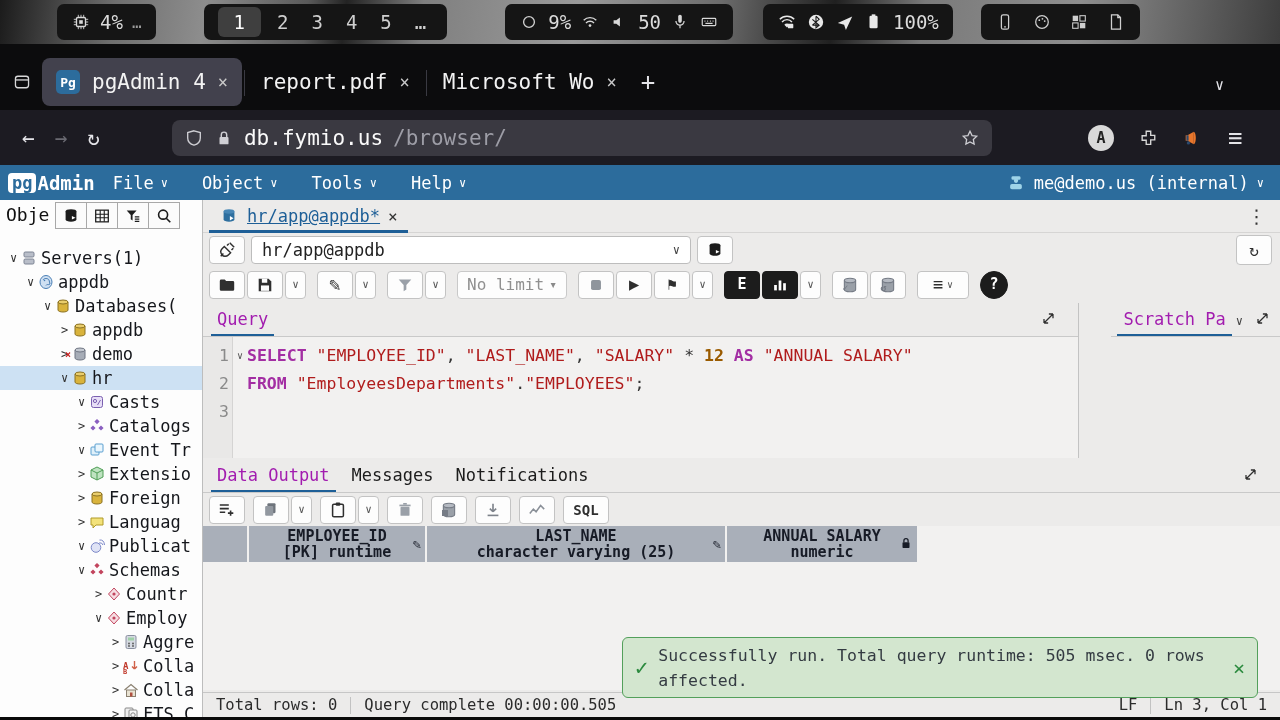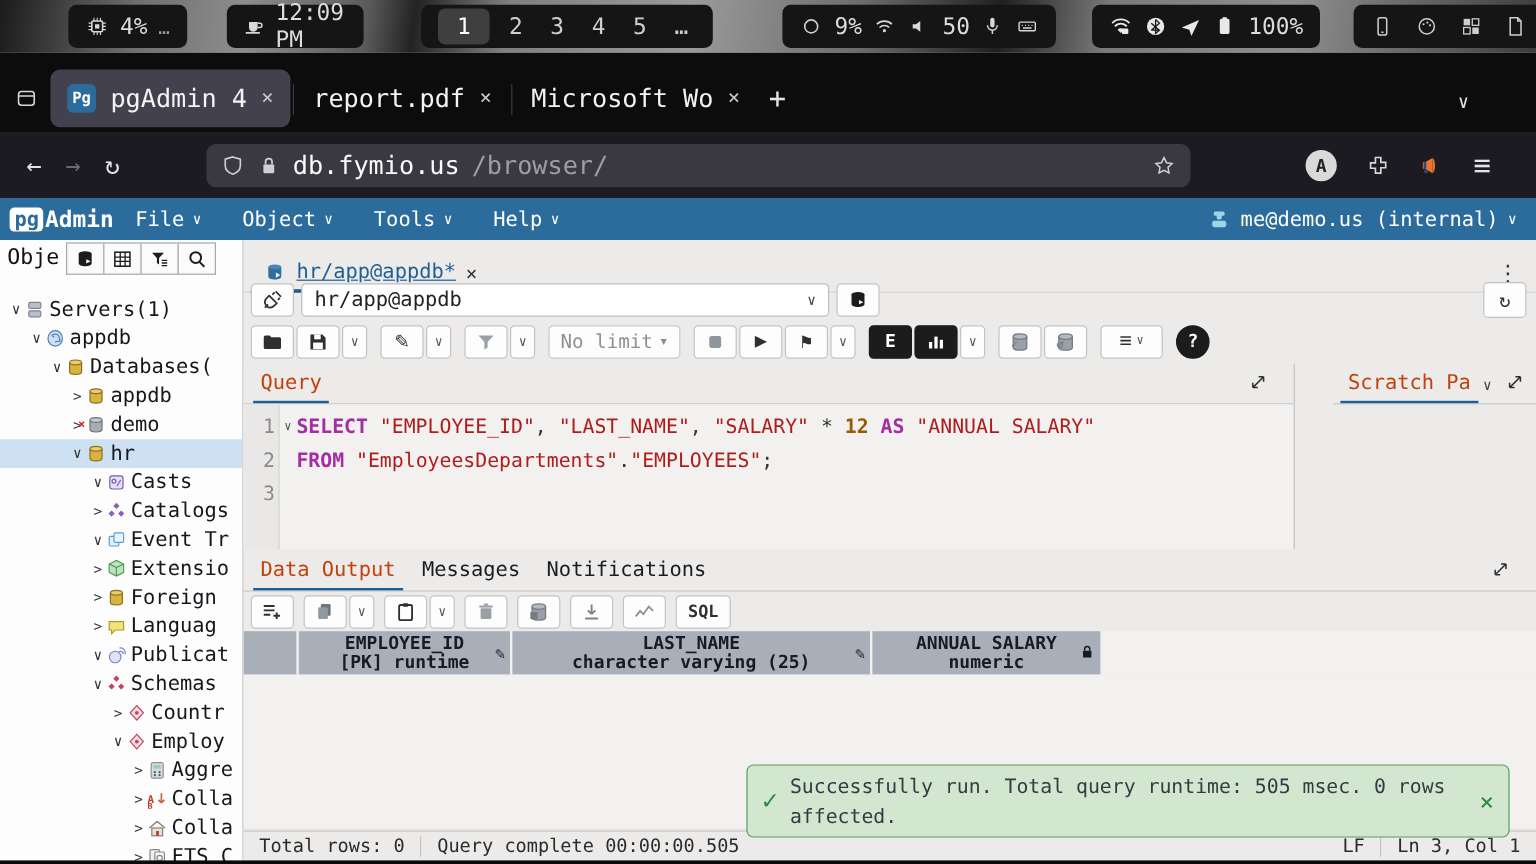--- a/index.html
+++ b/index.html
@@ -66,21 +66,21 @@
   #tree { margin-top:16px; }
   .trow { height:24px; display:flex; align-items:center; white-space:nowrap; overflow:hidden;
     font-size:17px; color:#15171c; }
   .trow.selected { background:#cde1f3; }
   .chev { width:15px; flex:none; font-size:12px; color:#333; text-align:center; }
   .ticon { width:20px; flex:none; display:flex; align-items:center; }
   .ticon svg { width:16px; height:16px; }
 
   
   .qrow { position:absolute; left:0; width:1077px; }
-  #qt-tabrow { top:11px; height:33px; border-bottom:1px solid #d6d5d4; }
+  #qt-tabrow { top:0; height:33px; border-bottom:1px solid #d6d5d4; }
   #qt-tab { position:absolute; left:6px; top:2px; height:31px; display:flex; align-items:center;
     gap:8px; padding:0 10px; border-bottom:3px solid #1e5f97; }
   #qt-tab .lbl { color:#1e5f97; font-size:17px; text-decoration:underline; }
   #qt-tab .x { color:#333; font-size:16px; }
   #qt-kebab { position:absolute; right:14px; top:5px; font-size:19px; color:#333; }
 
   #conn-row { top:33px; height:33px; display:flex; align-items:center; gap:6px; padding-left:6px; }
   .cbtn { height:28px; border:1px solid #c3c3c3; border-radius:4px; background:#fdfdfd;
     display:flex; align-items:center; justify-content:center; padding:0 7px; }
   #conn-select { width:440px; height:28px; background:#fff; border:1px solid #bdbdbd; border-radius:4px;
@@ -100,21 +100,21 @@
   #limit-box { width:110px; height:28px; background:#fdfdfd; border:1px solid #c9c9c9; border-radius:4px;
     display:flex; align-items:center; font-size:16px; color:#909090; padding:0 9px; }
   #limit-box .cv { margin-left:auto; color:#8a8a8a; font-size:13px; }
 
   #upper-split { position:absolute; top:103px; left:0; width:1077px; height:155px; display:flex; }
   #editor-col { width:875px; display:flex; flex-direction:column; }
   #scratch-col { width:202px; border-left:1px solid #c3c3c3; display:flex; flex-direction:column;align-items:flex-end; }
   .subtabs { height:34px; border-bottom:1px solid #c9c9c9; display:flex; align-items:flex-end;
     gap:4px; padding:0 8px; background:#ecebea; }
   .stab { font-size:17px; color:#1c1c1c; padding:5px 6px 7px 6px; white-space:nowrap; }
-  .stab.active { color:#c2410c; border-bottom:2px solid #1e5f97; padding-bottom:5px; }
+  .stab.active { color:#a21caf; border-bottom:2px solid #1e5f97; padding-bottom:5px; }
   .expand-btn { margin-left:auto; margin-bottom:6px; }
   .expand-btn svg, .mini svg { width:15px; height:15px; }
 
   #editor { flex:1; background:#f2f1f0; display:flex; font-size:16.5px; }
   #gutter { width:30px; background:#e9e8e7; border-right:1px solid #d5d4d3; color:#8a8a8a;
     text-align:right; padding:5px 3px 0 0; }
   .gline { height:28px; line-height:28px; position:relative; }
   .gline .fold { position:absolute; right:-14px; top:0; font-size:10px; color:#555; }
   #code { flex:1; padding:5px 0 0 14px; overflow:hidden; }
   .cline { height:28px; line-height:28px; white-space:pre; }
@@ -160,30 +160,20 @@
     <div class="pill" style="margin-left:57px">
       <span class="sicon">
           <svg viewBox="0 0 20 20">
             <rect x="5" y="5" width="10" height="10" rx="1.5" fill="none" stroke="#d8d8d8" stroke-width="1.5"></rect>
             <rect x="8" y="8" width="4" height="4" fill="#d8d8d8"></rect>
             <path d="M7 2v3M10 2v3M13 2v3M7 15v3M10 15v3M13 15v3M2 7h3M2 10h3M2 13h3M15 7h3M15 10h3M15 13h3" stroke="#d8d8d8"></path>
           </svg>
         </span>
       <span>4%</span>
       <span class="dim">…</span>
-    </div>
-    <div class="pill" style="margin-left:33px">
-      <span class="sicon">
-          <svg viewBox="0 0 20 20">
-            <path d="M3 6h10v5a4 4 0 01-8 0V6z" fill="#d8d8d8"></path>
-            <path d="M13 7h2a2 2 0 010 4h-2" fill="none" stroke="#d8d8d8" stroke-width="1.4"></path>
-            <path d="M2 16h13" stroke="#d8d8d8" stroke-width="1.4"></path>
-          </svg>
-        </span>
-      <span>12:09 PM</span>
     </div>
     <div class="pill" style="margin-left:48px" id="workspaces">
         <span class="ws-num active">1</span>
         <span class="ws-num">2</span>
         <span class="ws-num">3</span>
         <span class="ws-num">4</span>
         <span class="ws-num">5</span>
         <span class="ws-num">…</span>
       </div>
     <div class="pill" style="margin-left:58px">

